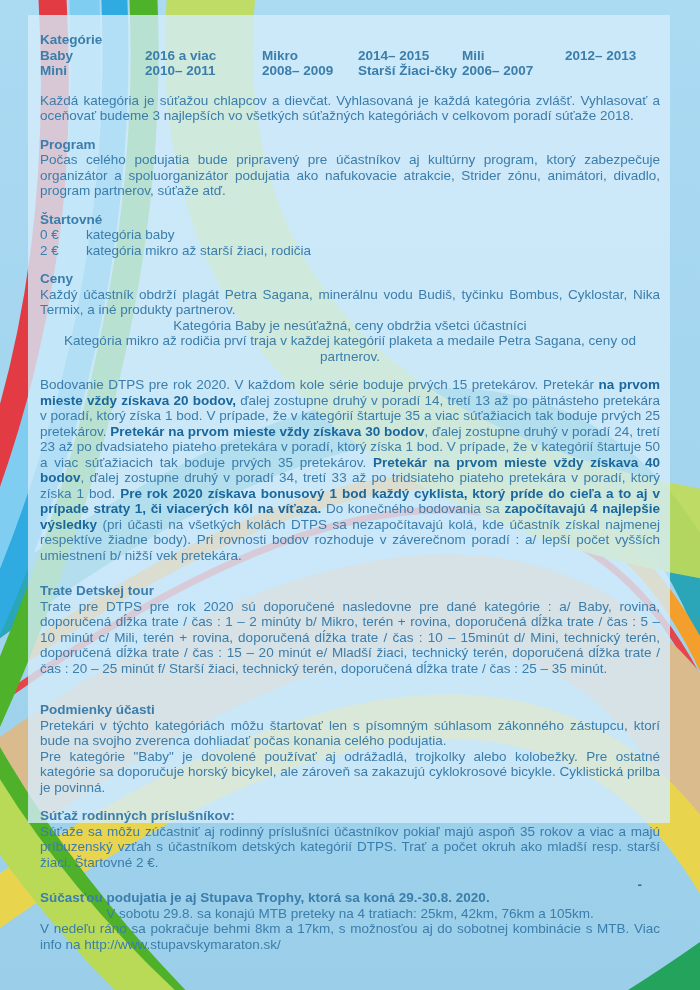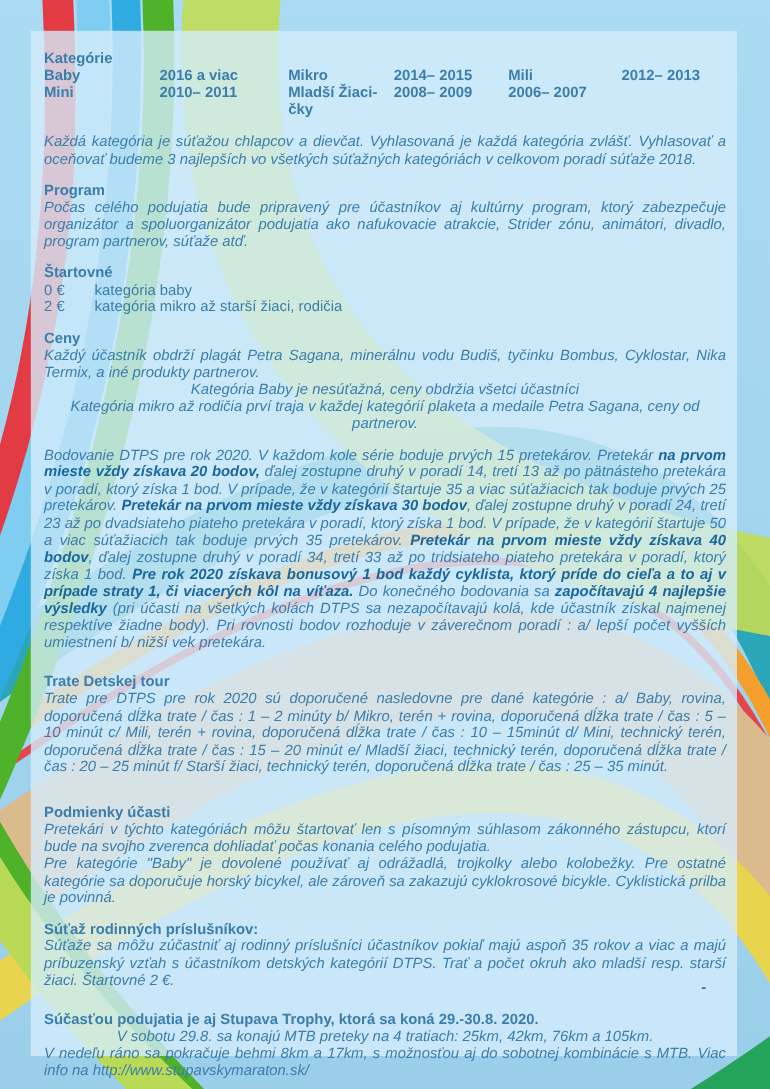--- a/index.html
+++ b/index.html
@@ -3,28 +3,28 @@
 <meta charset="utf-8">
 <style>
   html,body{margin:0;padding:0;}
   body{
     width:700px;height:990px;position:relative;overflow:hidden;
     font-family:"Liberation Sans", sans-serif;
     background:#a7d6ef;
   }
   .bg{position:absolute;inset:0;z-index:0;}
   .panel{
-    position:absolute;left:28px;top:28px;width:642px;height:932px;
+    position:absolute;left:28px;top:15px;width:642px;height:808px;
     background:rgba(213,236,251,0.80);
     box-sizing:border-box;padding:17px 10px 1px 12px;
     z-index:2;
   }
   .panel, .panel *{color:#3b7dab;font-size:13.5px;line-height:15.5px;}
   h3{margin:0;font-weight:bold;color:#1366a0;font-size:13.5px;line-height:15.5px;}
-  p{margin:0;text-align:justify;font-style:italic;}
+  p{margin:0;text-align:justify;}
   .plain{text-align:center;}
   .sec{margin-top:13px;}
   .m14{margin-top:14px;}
   .m20{margin-top:20px;}
   .m26{margin-top:26px;}
   .b{font-weight:bold;color:#1a679d;}
   .cat-grid{display:grid;grid-template-columns:105px 117px 96px 104px 103px 1fr;font-weight:bold;}
   .fee-grid{display:grid;grid-template-columns:46px 1fr;}
   .page-mark{
     position:absolute;right:28px;top:862px;color:#2b6f9e;font-weight:bold;
@@ -69,22 +69,22 @@
   <h3>Kategórie</h3>
   <div class="cat-grid">
     <span>Baby</span>
     <span>2016 a viac</span>
     <span>Mikro</span>
     <span>2014– 2015</span>
     <span>Mili</span>
     <span>2012– 2013</span>
     <span>Mini</span>
     <span>2010– 2011</span>
-    <span>Mladší Žiaci-čky</span>
     <span>2008– 2009</span>
+    <span>Starší Žiaci-čky</span>
     <span>2006– 2007</span>
   </div>
   <p class="m14">Každá kategória je súťažou chlapcov a dievčat. Vyhlasovaná je každá kategória zvlášť. Vyhlasovať a oceňovať budeme 3 najlepších vo všetkých súťažných kategóriách v celkovom poradí súťaže 2018.</p>
 
   <h3 class="sec">Program</h3>
   <p>Počas celého podujatia bude pripravený pre účastníkov aj kultúrny program, ktorý zabezpečuje organizátor a spoluorganizátor podujatia ako nafukovacie atrakcie, Strider zónu, animátori, divadlo, program partnerov, súťaže atď.</p>
 
   <h3 class="sec">Štartovné</h3>
   <div class="fee-grid">
     <span>0 €</span>

